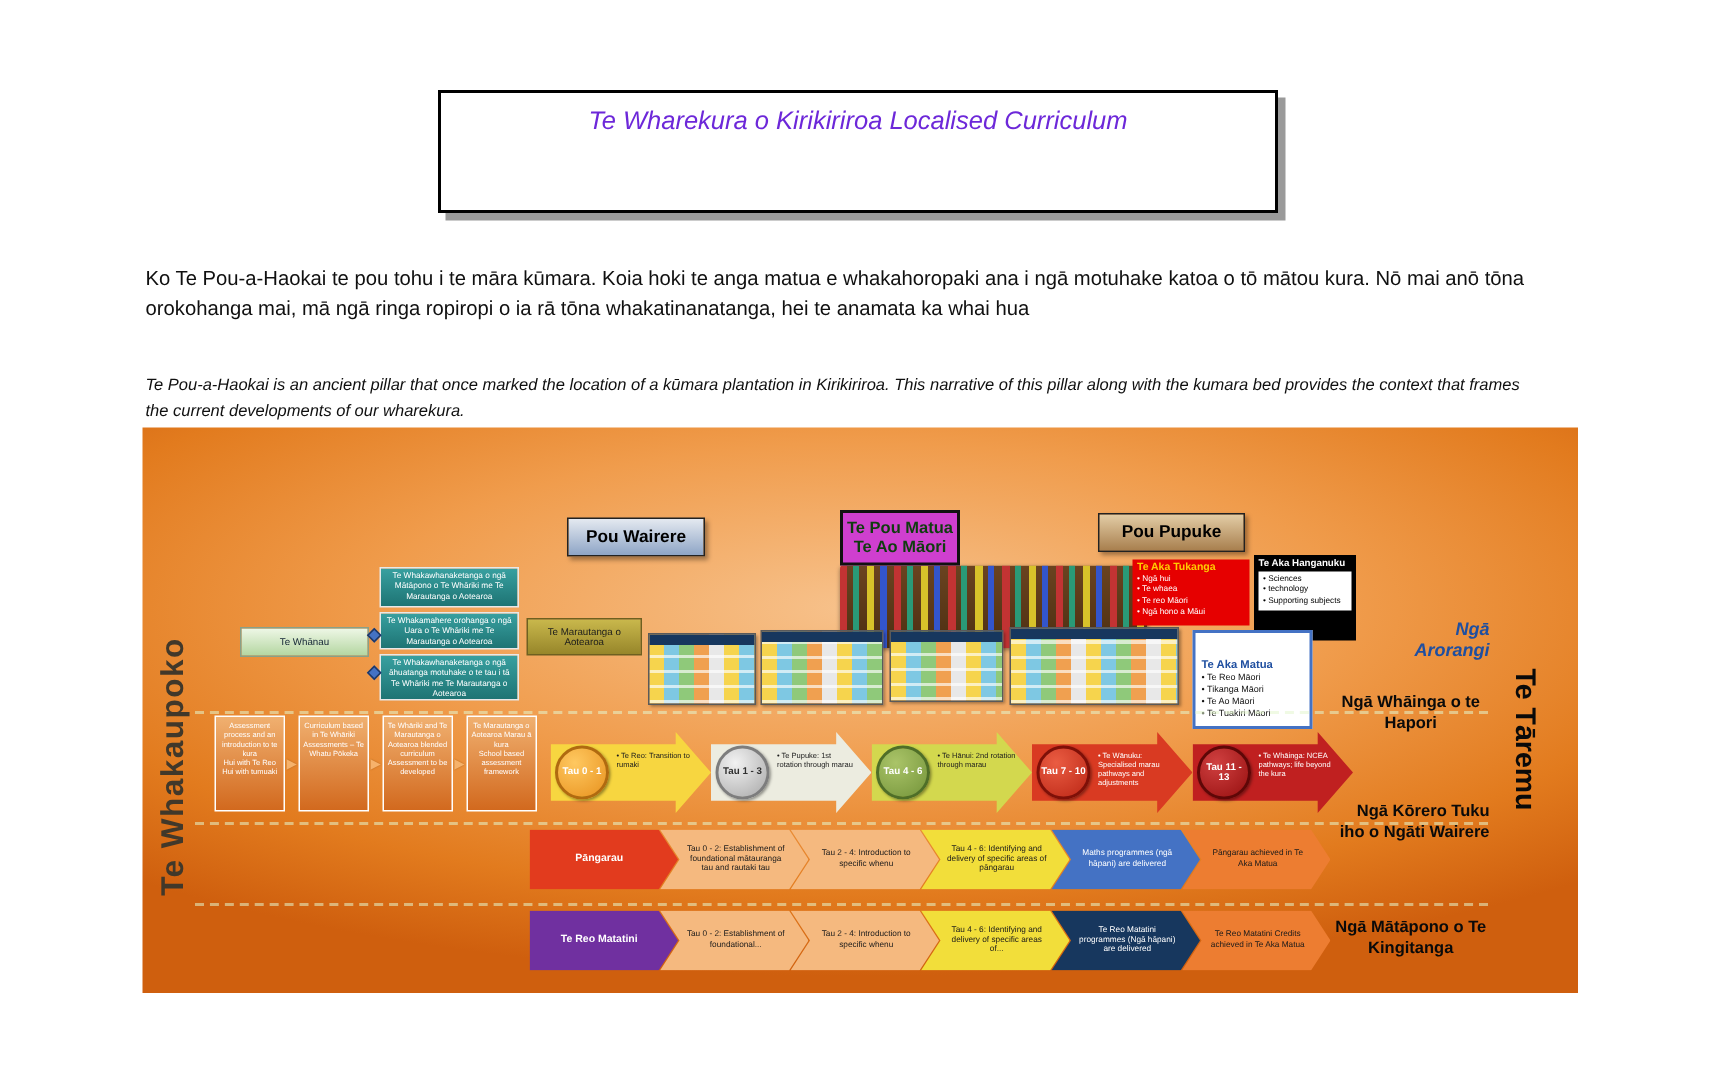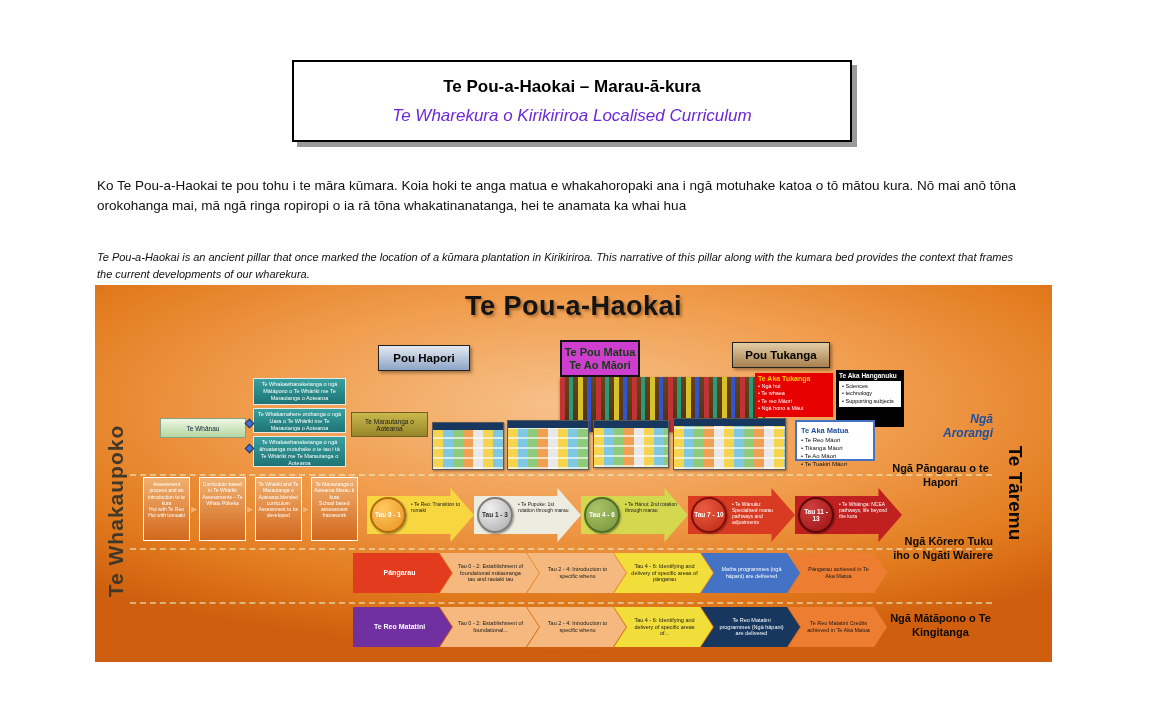--- a/index.html
+++ b/index.html
@@ -48,22 +48,22 @@
   
   .aka-tukanga { position:absolute; left:660px; top:88px; width:78px; height:44px; background:#e60000; padding:2px 3px; }
   .aka-tukanga .aka-title { font-size:7px; font-weight:bold; color:#ffcc00; margin-bottom:1px; }
   .aka-tukanga .bullet-item { font-size:5.5px; color:#fff; line-height:1.35; }
 
   .aka-hanganuku { position:absolute; left:741px; top:85px; width:68px; height:57px; background:#000; padding:2px 3px; }
   .aka-hanganuku .aka-title { font-size:6.5px; font-weight:bold; color:#fff; margin-bottom:2px; }
   .aka-hanganuku .inner { background:#fff; padding:2px 3px; }
   .aka-hanganuku .bullet-item { font-size:5.5px; color:#000; line-height:1.35; }
 
-  .aka-matua { position:absolute; left:700px; top:135px; width:80px; height:41px; background:#fff;
-    border:2px solid #4472c4; padding:4px 4px; }
+  .aka-matua { position:absolute; left:700px; top:135px; width:80px; height:66px; background:#fff;
+    border:2px solid #4472c4; padding:16px 4px; }
   .aka-matua .aka-title { font-size:7.5px; font-weight:bold; color:#1f4fa0; margin-bottom:1px; }
   .aka-matua .bullet-item { font-size:6px; color:#111; line-height:1.35; }
 
   .bullet-item::before { content:"• "; }
 
   
   .lbl-arorangi { position:absolute; left:806px; top:128px; width:92px; text-align:right;
     color:#1f4fa0; font-weight:bold; font-style:italic; font-size:12px; line-height:1.15; }
   .side-label { position:absolute; width:105px; text-align:center; color:#0a0a0a; font-weight:bold; font-size:11px; line-height:1.3; }
   .lbl-tumanako { left:793px; top:176px; }
@@ -146,43 +146,41 @@
   .c-blue   { background:#4472c4; color:#fff; }
   .c-navy   { background:#17375e; color:#fff; }
   .c-orange { background:#ed7d31; color:#1a1a1a; }
 </style>
 </head>
 <body>
 
 <div class="page">
 
   <div class="title-box">
-    <div class="doc-title">Te Pou-a-Haokai – Marau-ā-kura</div>
     <div class="doc-subtitle">Te Wharekura o Kirikiriroa Localised Curriculum</div>
   </div>
 
   <p class="intro-maori">Ko Te Pou-a-Haokai te pou tohu i te māra kūmara. Koia hoki te anga matua e whakahoropaki ana i ngā motuhake katoa o tō mātou kura. Nō mai anō tōna orokohanga mai, mā ngā ringa ropiropi o ia rā tōna whakatinanatanga, hei te anamata ka whai hua</p>
   <p class="intro-english">Te Pou-a-Haokai is an ancient pillar that once marked the location of a kūmara plantation in Kirikiriroa. This narrative of this pillar along with the kumara bed provides the context that frames the current developments of our wharekura.</p>
 
   <div class="diagram">
 
-    <div class="dg-title">Te Pou-a-Haokai</div>
 
     <div class="axis-left">
       <span>Te Whakaupoko</span>
     </div>
     <div class="axis-right">
       <span>Te Tāremu</span>
     </div>
 
     <div class="weave"></div>
 
-    <div class="pou pou-oranga">Pou Hapori</div>
+    <div class="pou pou-oranga">Pou Wairere</div>
     <div class="pou pou-matua">Te Pou Matua Te Ao Māori</div>
-    <div class="pou pou-akoako">Pou Tukanga</div>
+    <div class="pou pou-akoako">Pou Pupuke</div>
 
     <div class="aka-tukanga">
       <div class="aka-title">Te Aka Tukanga</div>
       <div class="bullet-item">Ngā hui</div>
       <div class="bullet-item">Te whaea</div>
       <div class="bullet-item">Te reo Māori</div>
       <div class="bullet-item">Ngā hono a Māui</div>
     </div>
 
     <div class="aka-hanganuku">
@@ -197,21 +195,21 @@
     <div class="aka-matua">
       <div class="aka-title">Te Aka Matua</div>
       <div class="bullet-item">Te Reo Māori</div>
       <div class="bullet-item">Tikanga Māori</div>
       <div class="bullet-item">Te Ao Māori</div>
       <div class="bullet-item">Te Tuakiri Māori</div>
     </div>
 
     <div class="lbl-arorangi pre">Ngā
 Arorangi</div>
-    <div class="side-label lbl-tumanako">Ngā Pāngarau o te Hapori</div>
+    <div class="side-label lbl-tumanako">Ngā Whāinga o te Hapori</div>
     <div class="side-label lbl-korero">Ngā Kōrero Tuku iho o Ngāti Wairere</div>
     <div class="side-label lbl-matapono">Ngā Mātāpono o Te Kingitanga</div>
 
     <div class="whanau-box">Te Whānau</div>
 
     <div class="teal-box teal-1">Te Whakawhanaketanga o ngā Mātāpono o Te Whāriki me Te Marautanga o Aotearoa</div>
     <div class="teal-box teal-2">Te Whakamahere orohanga o ngā Uara o Te Whāriki me Te Marautanga o Aotearoa</div>
     <div class="teal-box teal-3">Te Whakawhanaketanga o ngā āhuatanga motuhake o te tau i tā Te Whāriki me Te Marautanga o Aotearoa</div>
 
     <div class="gold-box">Te Marautanga o Aotearoa</div>

